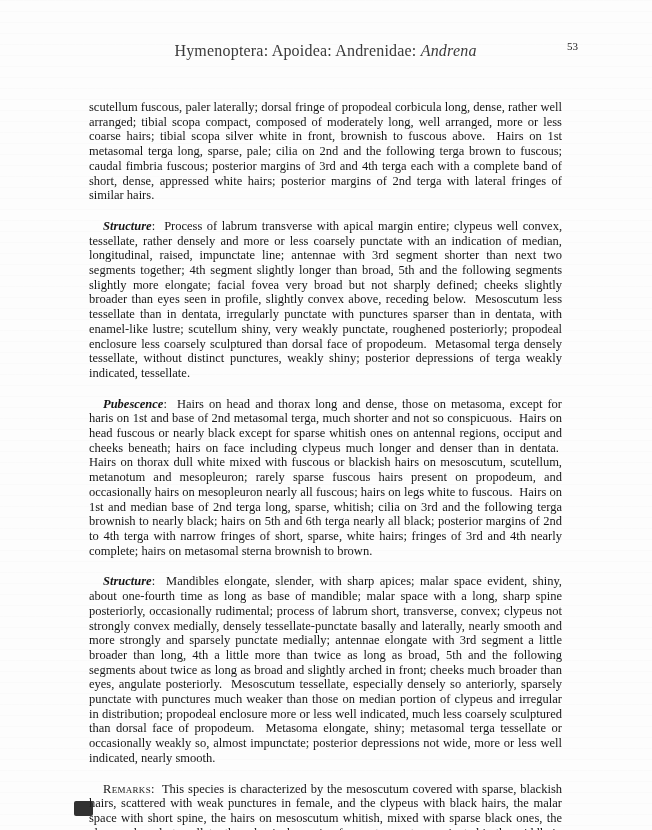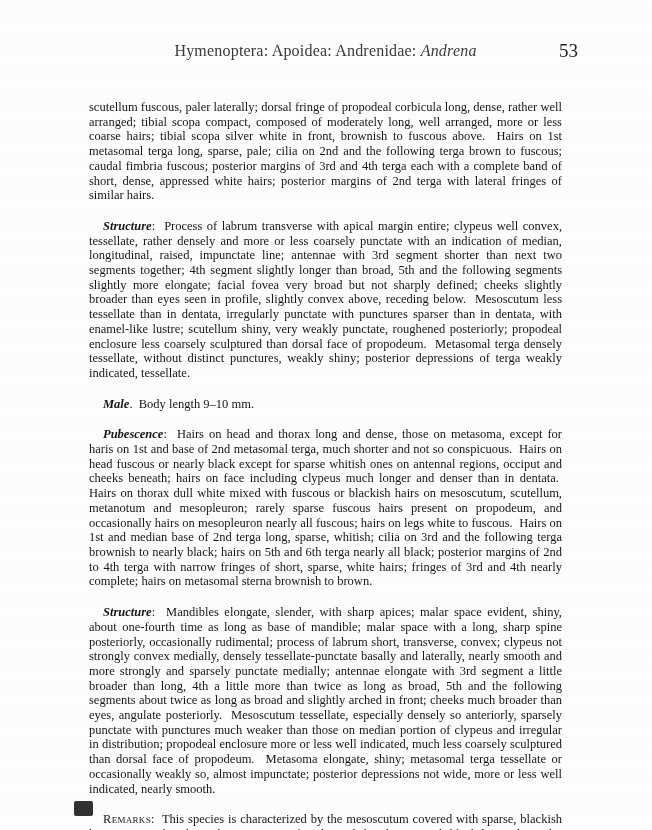--- a/index.html
+++ b/index.html
@@ -27,21 +27,21 @@
     display:block;
     text-align:center;
     font-size:16px;
     color:#3a3a3a;
     letter-spacing:.2px;
   }
   .running-title .species{font-style:italic;}
   .page-number{
     position:absolute;
     right:0px; top:-2px;
-    font-size:19px;
+    font-size:11px;
     color:#232323;
   }
   .body-text{
     position:absolute;
     left:73px; top:84px; width:505px;
     font-size:12.5px;
     line-height:14.7px;
     color:#161616;
     text-align:justify;
   }
@@ -68,21 +68,20 @@
 <div class="page">
 
   <div class="running-header">
     <span class="running-title"><span>Hymenoptera: Apoidea: Andrenidae:</span> <span class="species">Andrena</span></span>
     <span class="page-number">53</span>
   </div>
 
   <div class="body-text">
       <p class=""><span class="run-n">scutellum fuscous, paler laterally; dorsal fringe of propodeal corbicula long, dense, rather well arranged; tibial scopa compact, composed of moderately long, well arranged, more or less coarse hairs; tibial scopa silver white in front, brownish to fuscous above.&nbsp; Hairs on 1st metasomal terga long, sparse, pale; cilia on 2nd and the following terga brown to fuscous; caudal fimbria fuscous; posterior margins of 3rd and 4th terga each with a complete band of short, dense, appressed white hairs; posterior margins of 2nd terga with lateral fringes of similar hairs.</span></p>
       <p class="indent"><span class="run-b">Structure</span><span class="run-n">:&nbsp; Process of labrum transverse with apical margin entire; clypeus well convex, tessellate, rather densely and more or less coarsely punctate with an indication of median, longitudinal, raised, impunctate line; antennae with 3rd segment shorter than next two segments together; 4th segment slightly longer than broad, 5th and the following segments slightly more elongate; facial fovea very broad but not sharply defined; cheeks slightly broader than eyes seen in profile, slightly convex above, receding below.&nbsp; Mesoscutum less tessellate than in </span><span class="run-i">dentata</span><span class="run-n">, irregularly punctate with punctures sparser than in </span><span class="run-i">dentata</span><span class="run-n">, with enamel-like lustre; scutellum shiny, very weakly punctate, roughened posteriorly; propodeal enclosure less coarsely sculptured than dorsal face of propodeum.&nbsp; Metasomal terga densely tessellate, without distinct punctures, weakly shiny; posterior depressions of terga weakly indicated, tessellate.</span></p>
-      <p class="indent"><span class="run-b">Male</span><span class="run-n">.&nbsp; Body length 9–10 mm.</span></p>
       <p class="indent"><span class="run-b">Pubescence</span><span class="run-n">:&nbsp; Hairs on head and thorax long and dense, those on metasoma, except for haris on 1st and base of 2nd metasomal terga, much shorter and not so conspicuous.&nbsp; Hairs on head fuscous or nearly black except for sparse whitish ones on antennal regions, occiput and cheeks beneath; hairs on face including clypeus much longer and denser than in </span><span class="run-i">dentata</span><span class="run-n">.&nbsp; Hairs on thorax dull white mixed with fuscous or blackish hairs on mesoscutum, scutellum, metanotum and mesopleuron; rarely sparse fuscous hairs present on propodeum, and occasionally hairs on mesopleuron nearly all fuscous; hairs on legs white to fuscous.&nbsp; Hairs on 1st and median base of 2nd terga long, sparse, whitish; cilia on 3rd and the following terga brownish to nearly black; hairs on 5th and 6th terga nearly all black; posterior margins of 2nd to 4th terga with narrow fringes of short, sparse, white hairs; fringes of 3rd and 4th nearly complete; hairs on metasomal sterna brownish to brown.</span></p>
       <p class="indent"><span class="run-b">Structure</span><span class="run-n">:&nbsp; Mandibles elongate, slender, with sharp apices; malar space evident, shiny, about one-fourth time as long as base of mandible; malar space with a long, sharp spine posteriorly, occasionally rudimental; process of labrum short, transverse, convex; clypeus not strongly convex medially, densely tessellate-punctate basally and laterally, nearly smooth and more strongly and sparsely punctate medially; antennae elongate with 3rd segment a little broader than long, 4th a little more than twice as long as broad, 5th and the following segments about twice as long as broad and slightly arched in front; cheeks much broader than eyes, angulate posteriorly.&nbsp; Mesoscutum tessellate, especially densely so anteriorly, sparsely punctate with punctures much weaker than those on median portion of clypeus and irregular in distribution; propodeal enclosure more or less well indicated, much less coarsely sculptured than dorsal face of propodeum.&nbsp; Metasoma elongate, shiny; metasomal terga tessellate or occasionally weakly so, almost impunctate; posterior depressions not wide, more or less well indicated, nearly smooth.</span></p>
       <p class="indent gap"><span class="run-sc">Remarks</span><span class="run-n">:&nbsp; This species is characterized by the mesoscutum covered with sparse, blackish hairs, scattered with weak punctures in female, and the clypeus with black hairs, the malar space with short spine, the hairs on mesoscutum whitish, mixed with sparse black ones, the clypeus densely tessellate, the subapical margin of pronotum not emarginated in the middle in male (Xu and Tadauchi, 2005).</span></p>
       <p class="indent"><span class="run-sc">Specimens examined</span><span class="run-n">:&nbsp; [JELKU] JAPAN: Holotype male and allotype female (Kyushu Univ.,</span></p>
     </div>
 
   <div class="scan-mark"></div>
 
 </div>
 

